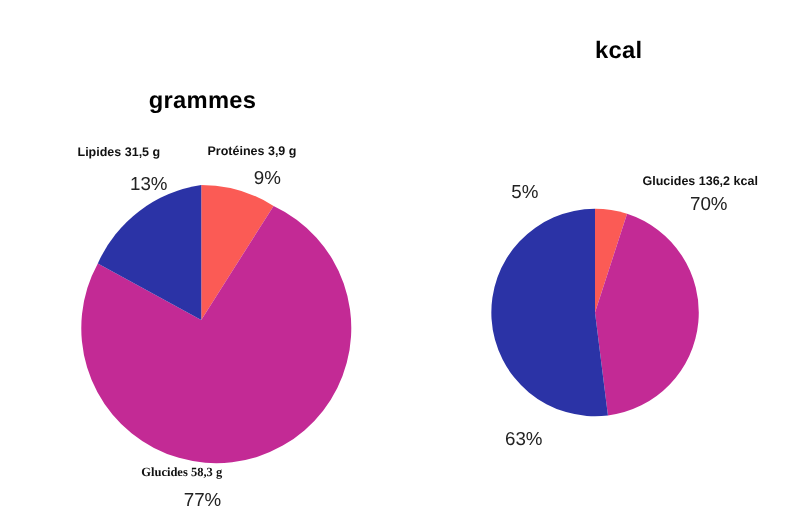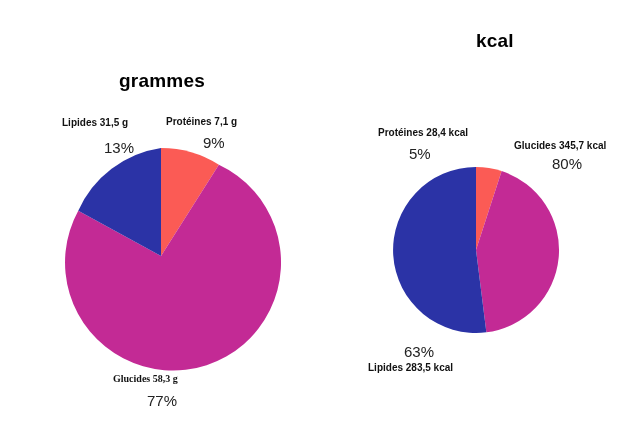--- a/index.html
+++ b/index.html
@@ -85,41 +85,39 @@
     <path d="M 108 108 L 108 0 A 108 108 0 0 1 165.89 16.73 Z" fill="#fb5b55"></path>
 
     <path d="M 108 108 L 165.89 16.73 A 108 108 0 1 1 25.25 62.73 Z" fill="#c32a95"></path>
 
     <path d="M 108 108 L 25.25 62.73 A 108 108 0 0 1 108 0 Z" fill="#2b33a6"></path>
   </svg>
 
   <div class="pie-label" id="lbl-g-lipides">Lipides 31,5 g</div>
   <div class="pie-pct" id="pct-g-lipides">13%</div>
 
-  <div class="pie-label" id="lbl-g-proteines">Protéines 7,1 g</div>
+  <div class="pie-label" id="lbl-g-proteines">Protéines 3,9 g</div>
   <div class="pie-pct" id="pct-g-proteines">9%</div>
 
   <div class="pie-pct" id="pct-g-glucides">77%</div>
   <div class="pie-label" id="lbl-g-glucides">Glucides 58,3 g</div>
 </div>
 
 <div class="chart-panel" id="panel-kcal">
 
   <div class="chart-title" id="title-kcal">kcal</div>
 
   <svg class="pie-svg" id="pie-kcal" width="166" height="166" viewBox="0 0 166 166">
 
     <path d="M 83 83 L 83 0 A 83 83 0 0 1 108.65 4.06 Z" fill="#fb5b55"></path>
 
     <path d="M 83 83 L 108.65 4.06 A 83 83 0 0 1 93.36 165.36 Z" fill="#c32a95"></path>
 
     <path d="M 83 83 L 93.36 165.36 A 83 83 0 1 1 83 0 Z" fill="#2b33a6"></path>
   </svg>
 
-  <div class="pie-label" id="lbl-k-proteines">Protéines 28,4  kcal</div>
   <div class="pie-pct" id="pct-k-proteines">5%</div>
 
-  <div class="pie-label" id="lbl-k-glucides">Glucides 345,7 kcal</div>
-  <div class="pie-pct" id="pct-k-glucides">80%</div>
+  <div class="pie-label" id="lbl-k-glucides">Glucides 136,2 kcal</div>
+  <div class="pie-pct" id="pct-k-glucides">70%</div>
 
   <div class="pie-pct" id="pct-k-lipides">63%</div>
-  <div class="pie-label" id="lbl-k-lipides">Lipides 283,5 kcal</div>
 </div>
 
 </body></html>

